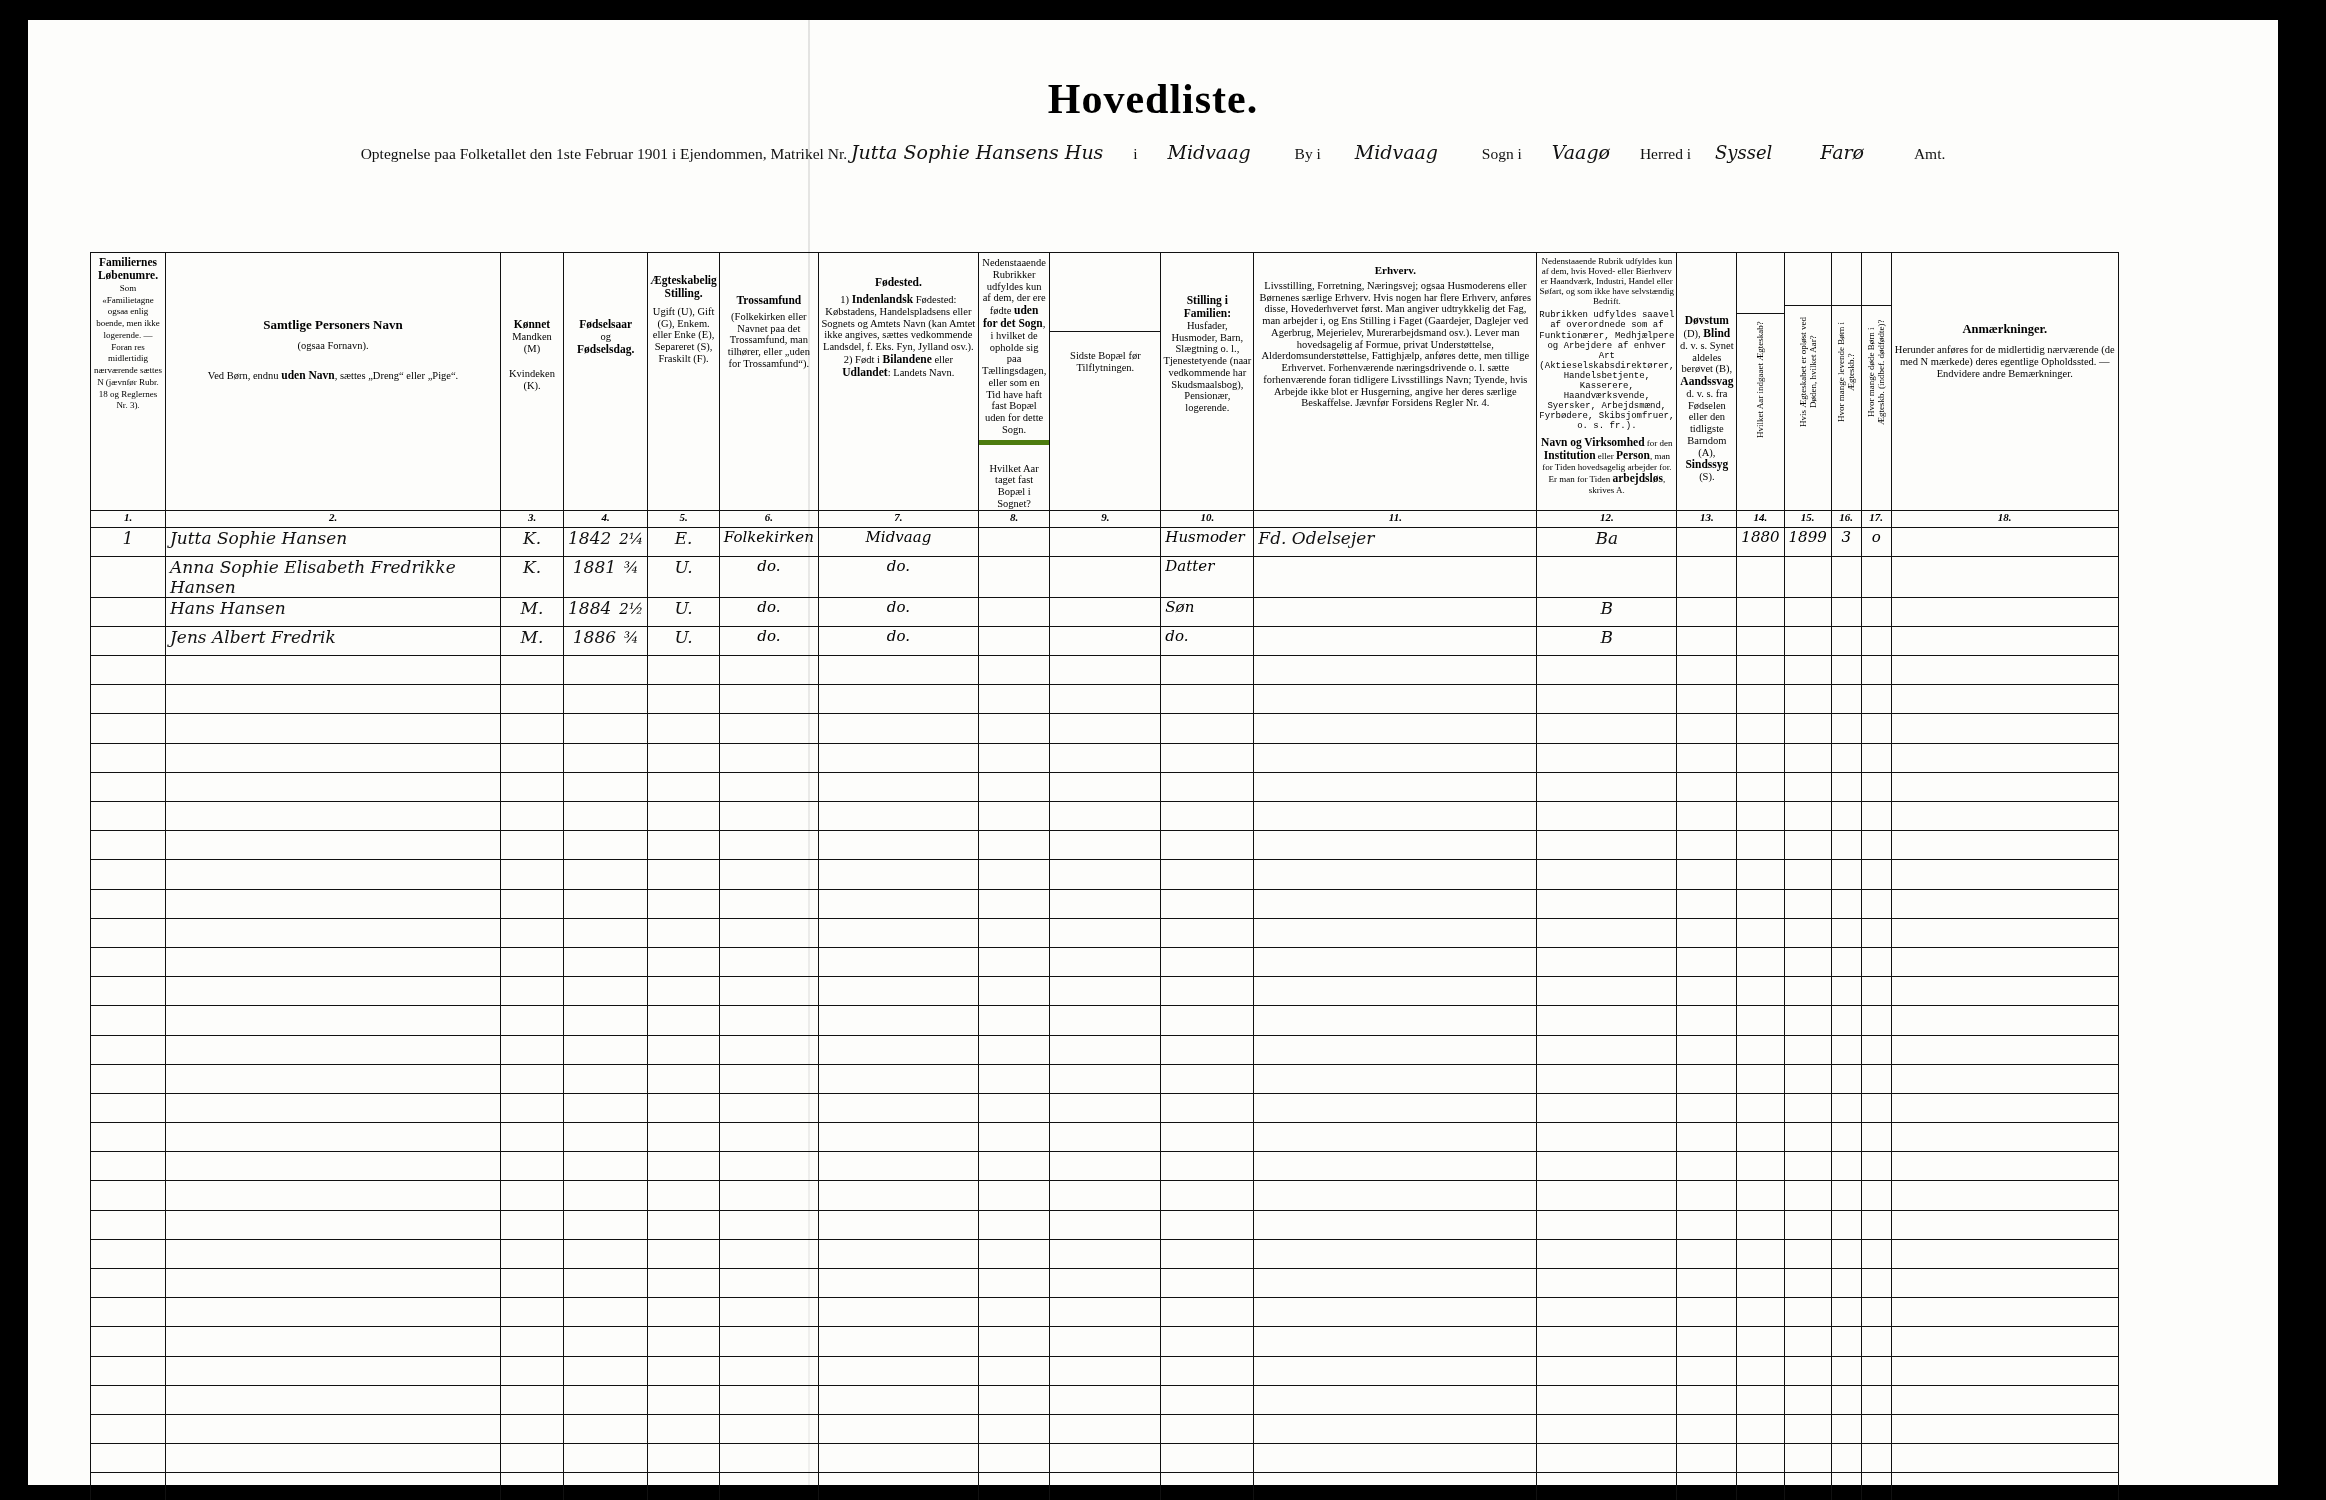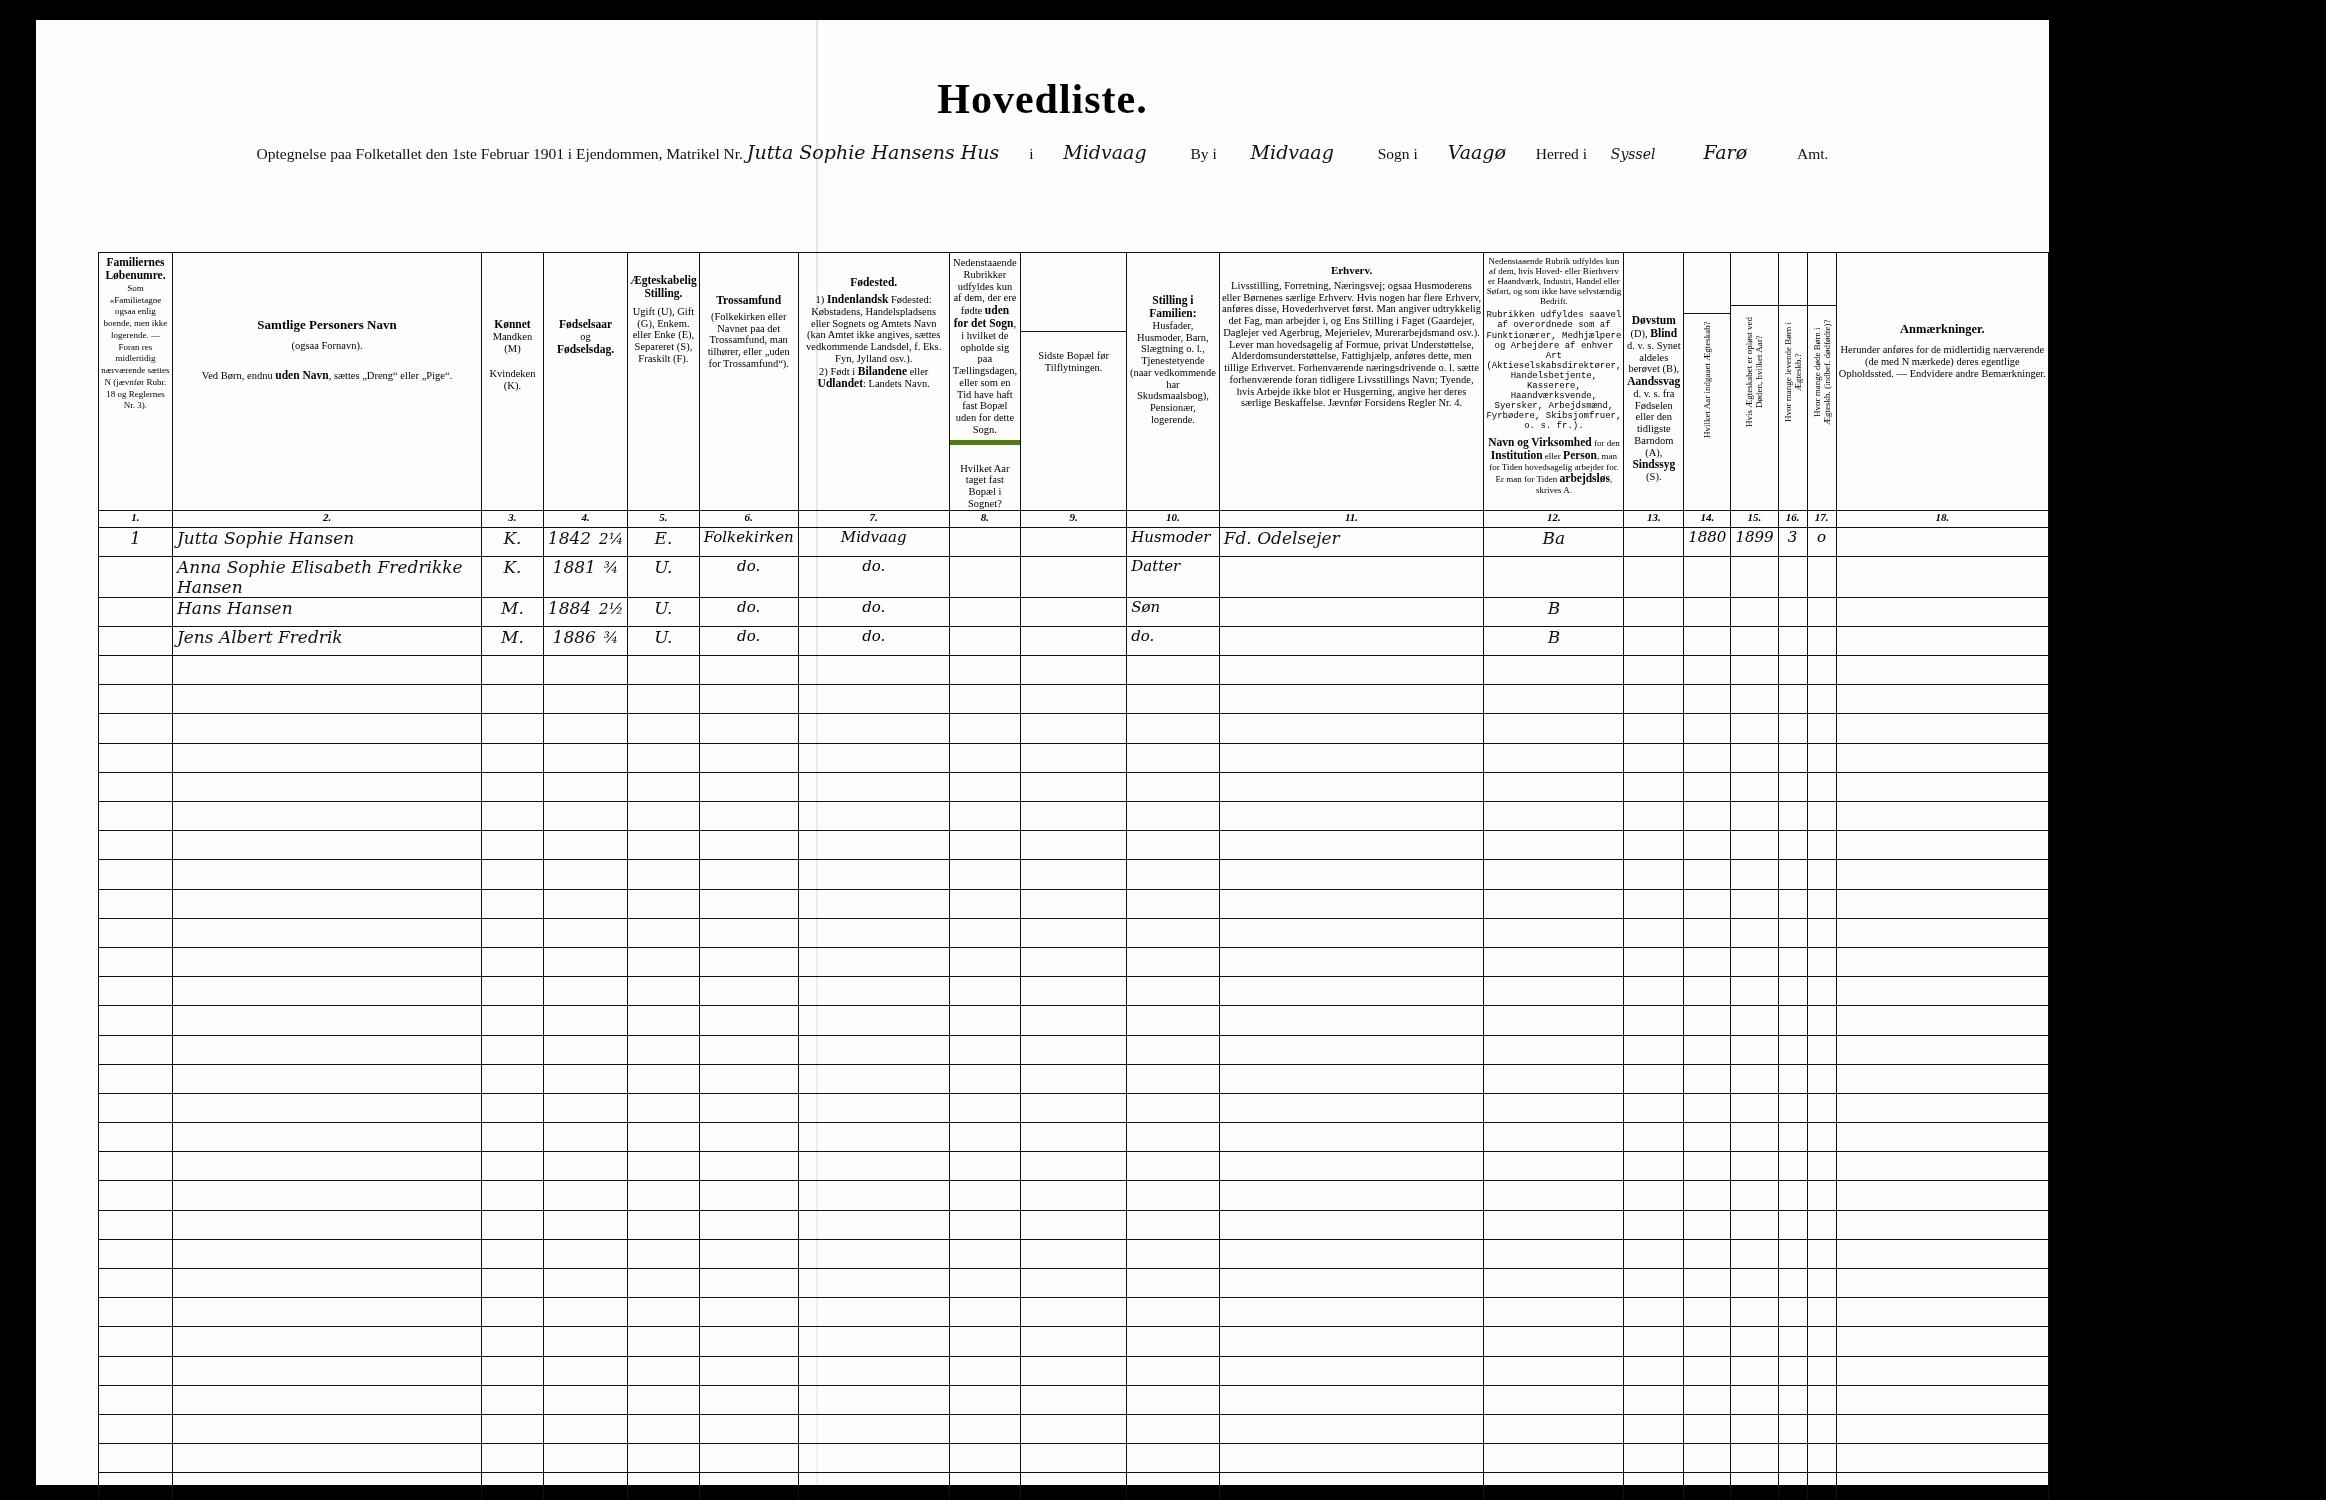--- a/index.html
+++ b/index.html
@@ -1,17 +1,17 @@
 <!DOCTYPE html>
 <html><head>
 <meta charset="utf-8">
 <style>
   html,body{margin:0;padding:0;background:#000;}
   body{width:2326px;height:1500px;font-family:"Liberation Serif", serif;}
-  #page{position:absolute;left:36px;top:20px;width:2013px;height:1465px;background:#fdfdfb;}
+  #page{position:absolute;left:28px;top:20px;width:2250px;height:1465px;background:#fdfdfb;}
   .title{text-align:center;font-size:42px;font-weight:700;letter-spacing:1px;margin-top:55px;font-family:"Liberation Serif",serif;}
   .subline{text-align:center;font-size:15.5px;margin-top:18px;color:#111;}
   .subline .hw{font-family:"DejaVu Serif",serif;font-style:italic;color:#111;}
   .note{text-align:center;font-size:12.5px;margin-top:10px;}
   table.main{position:absolute;left:62px;top:232px;border-collapse:collapse;font-size:11px;}
   table.main td,table.main th{border:1px solid #111;vertical-align:top;}
   .hdr{font-size:10.5px;line-height:1.12;text-align:center;padding:3px 2px;font-family:"Liberation Serif",serif;}
   .hdr b{font-size:11.5px;}
   .num{height:16px;text-align:center;font-size:11px;font-weight:bold;font-style:italic;padding:0;}
   .row td{height:28.2px;padding:0 4px;}
@@ -30,21 +30,21 @@
   <div class="subline">
     <span>Optegnelse paa Folketallet den 1ste Februar 1901 i Ejendommen, Matrikel Nr.</span>
     <span class="hw" style="font-size:19px;">Jutta Sophie Hansens Hus</span>
     <span style="padding:0 26px;">i</span>
     <span class="hw" style="font-size:19px;">Midvaag</span>
     <span style="padding:0 30px 0 40px;">By i</span>
     <span class="hw" style="font-size:19px;">Midvaag</span>
     <span style="padding:0 26px 0 40px;">Sogn i</span>
     <span class="hw" style="font-size:19px;">Vaagø</span>
     <span style="padding:0 20px 0 26px;">Herred i</span>
-    <span class="hw" style="font-size:14px;">Syssel</span>
+    <span class="hw" style="font-size:18px;">Syssel</span>
     <span class="hw" style="font-size:19px;padding-left:44px;">Farø</span>
     <span style="padding-left:46px;">Amt.</span>
   </div>
 
 
   <table class="main">
     <tbody>
         <tr>
       <td class="hdr" style="width:70px;">
         <b>Familiernes Løbenumre.</b><br><span style="font-size:9px;">Som «Familietagne ogsaa enlig boende, men ikke logerende. — Foran res midlertidig nærværende sættes N (jævnfør Rubr. 18 og Reglernes Nr. 3).</span>

